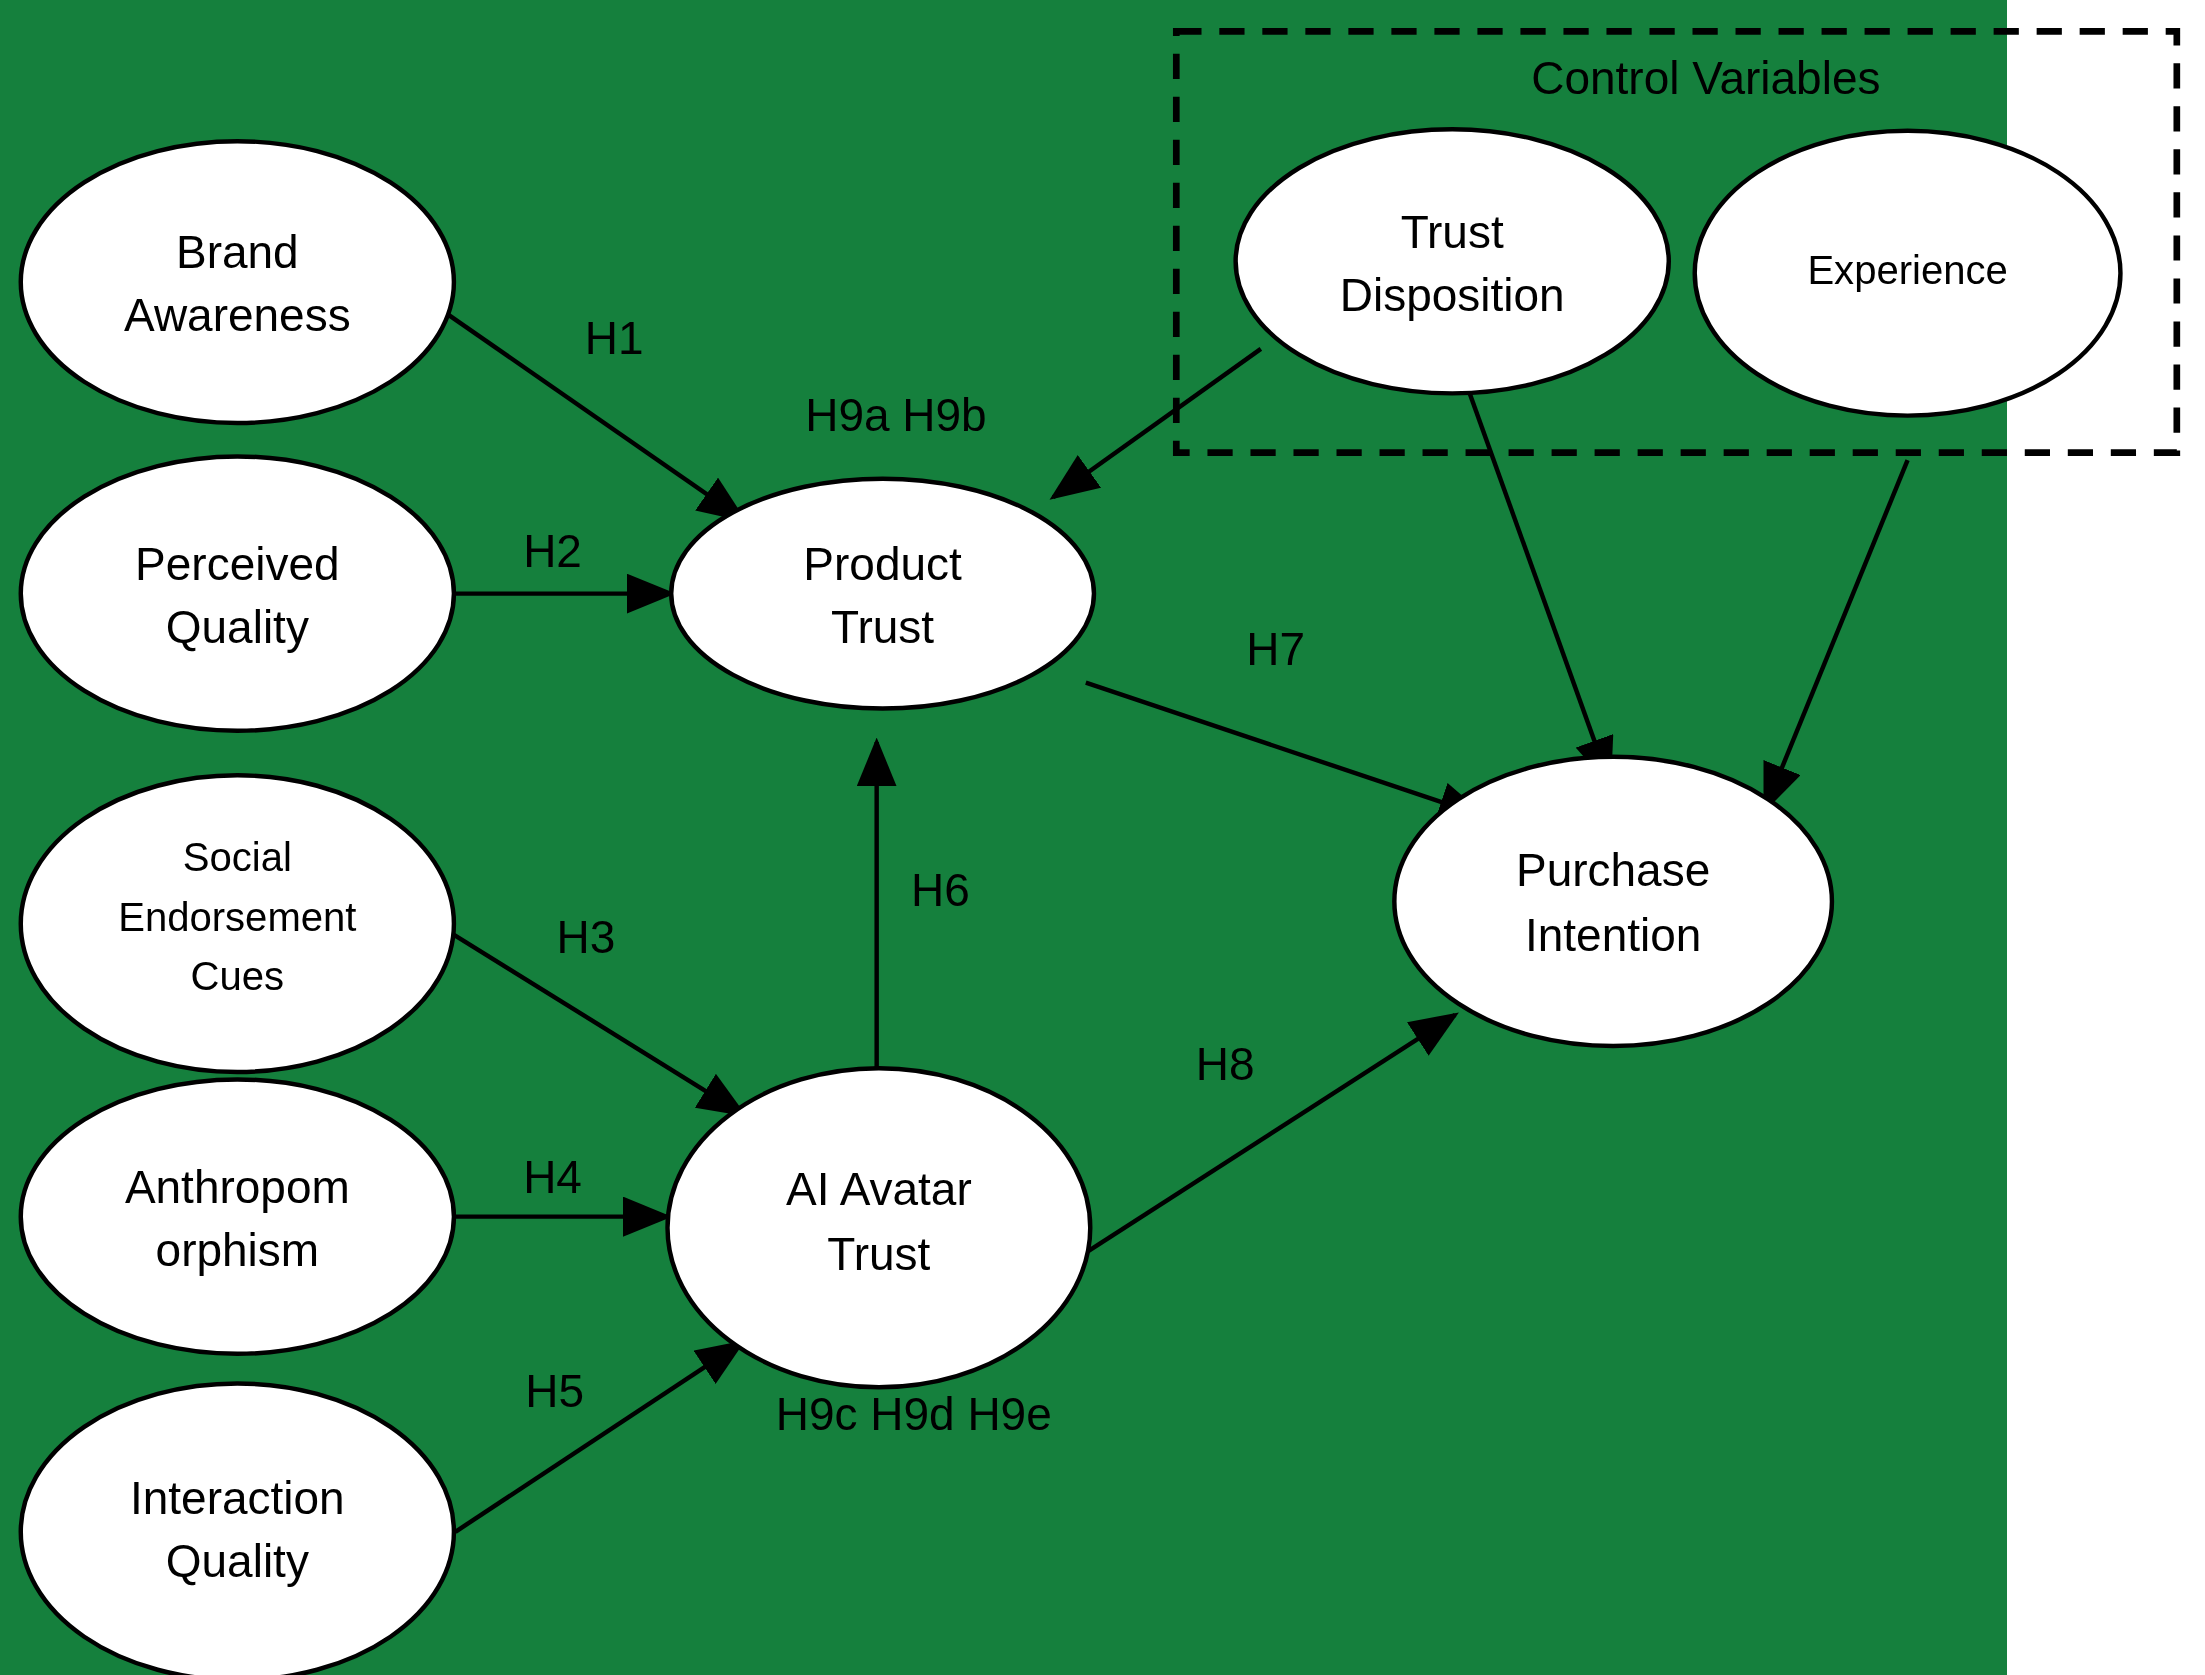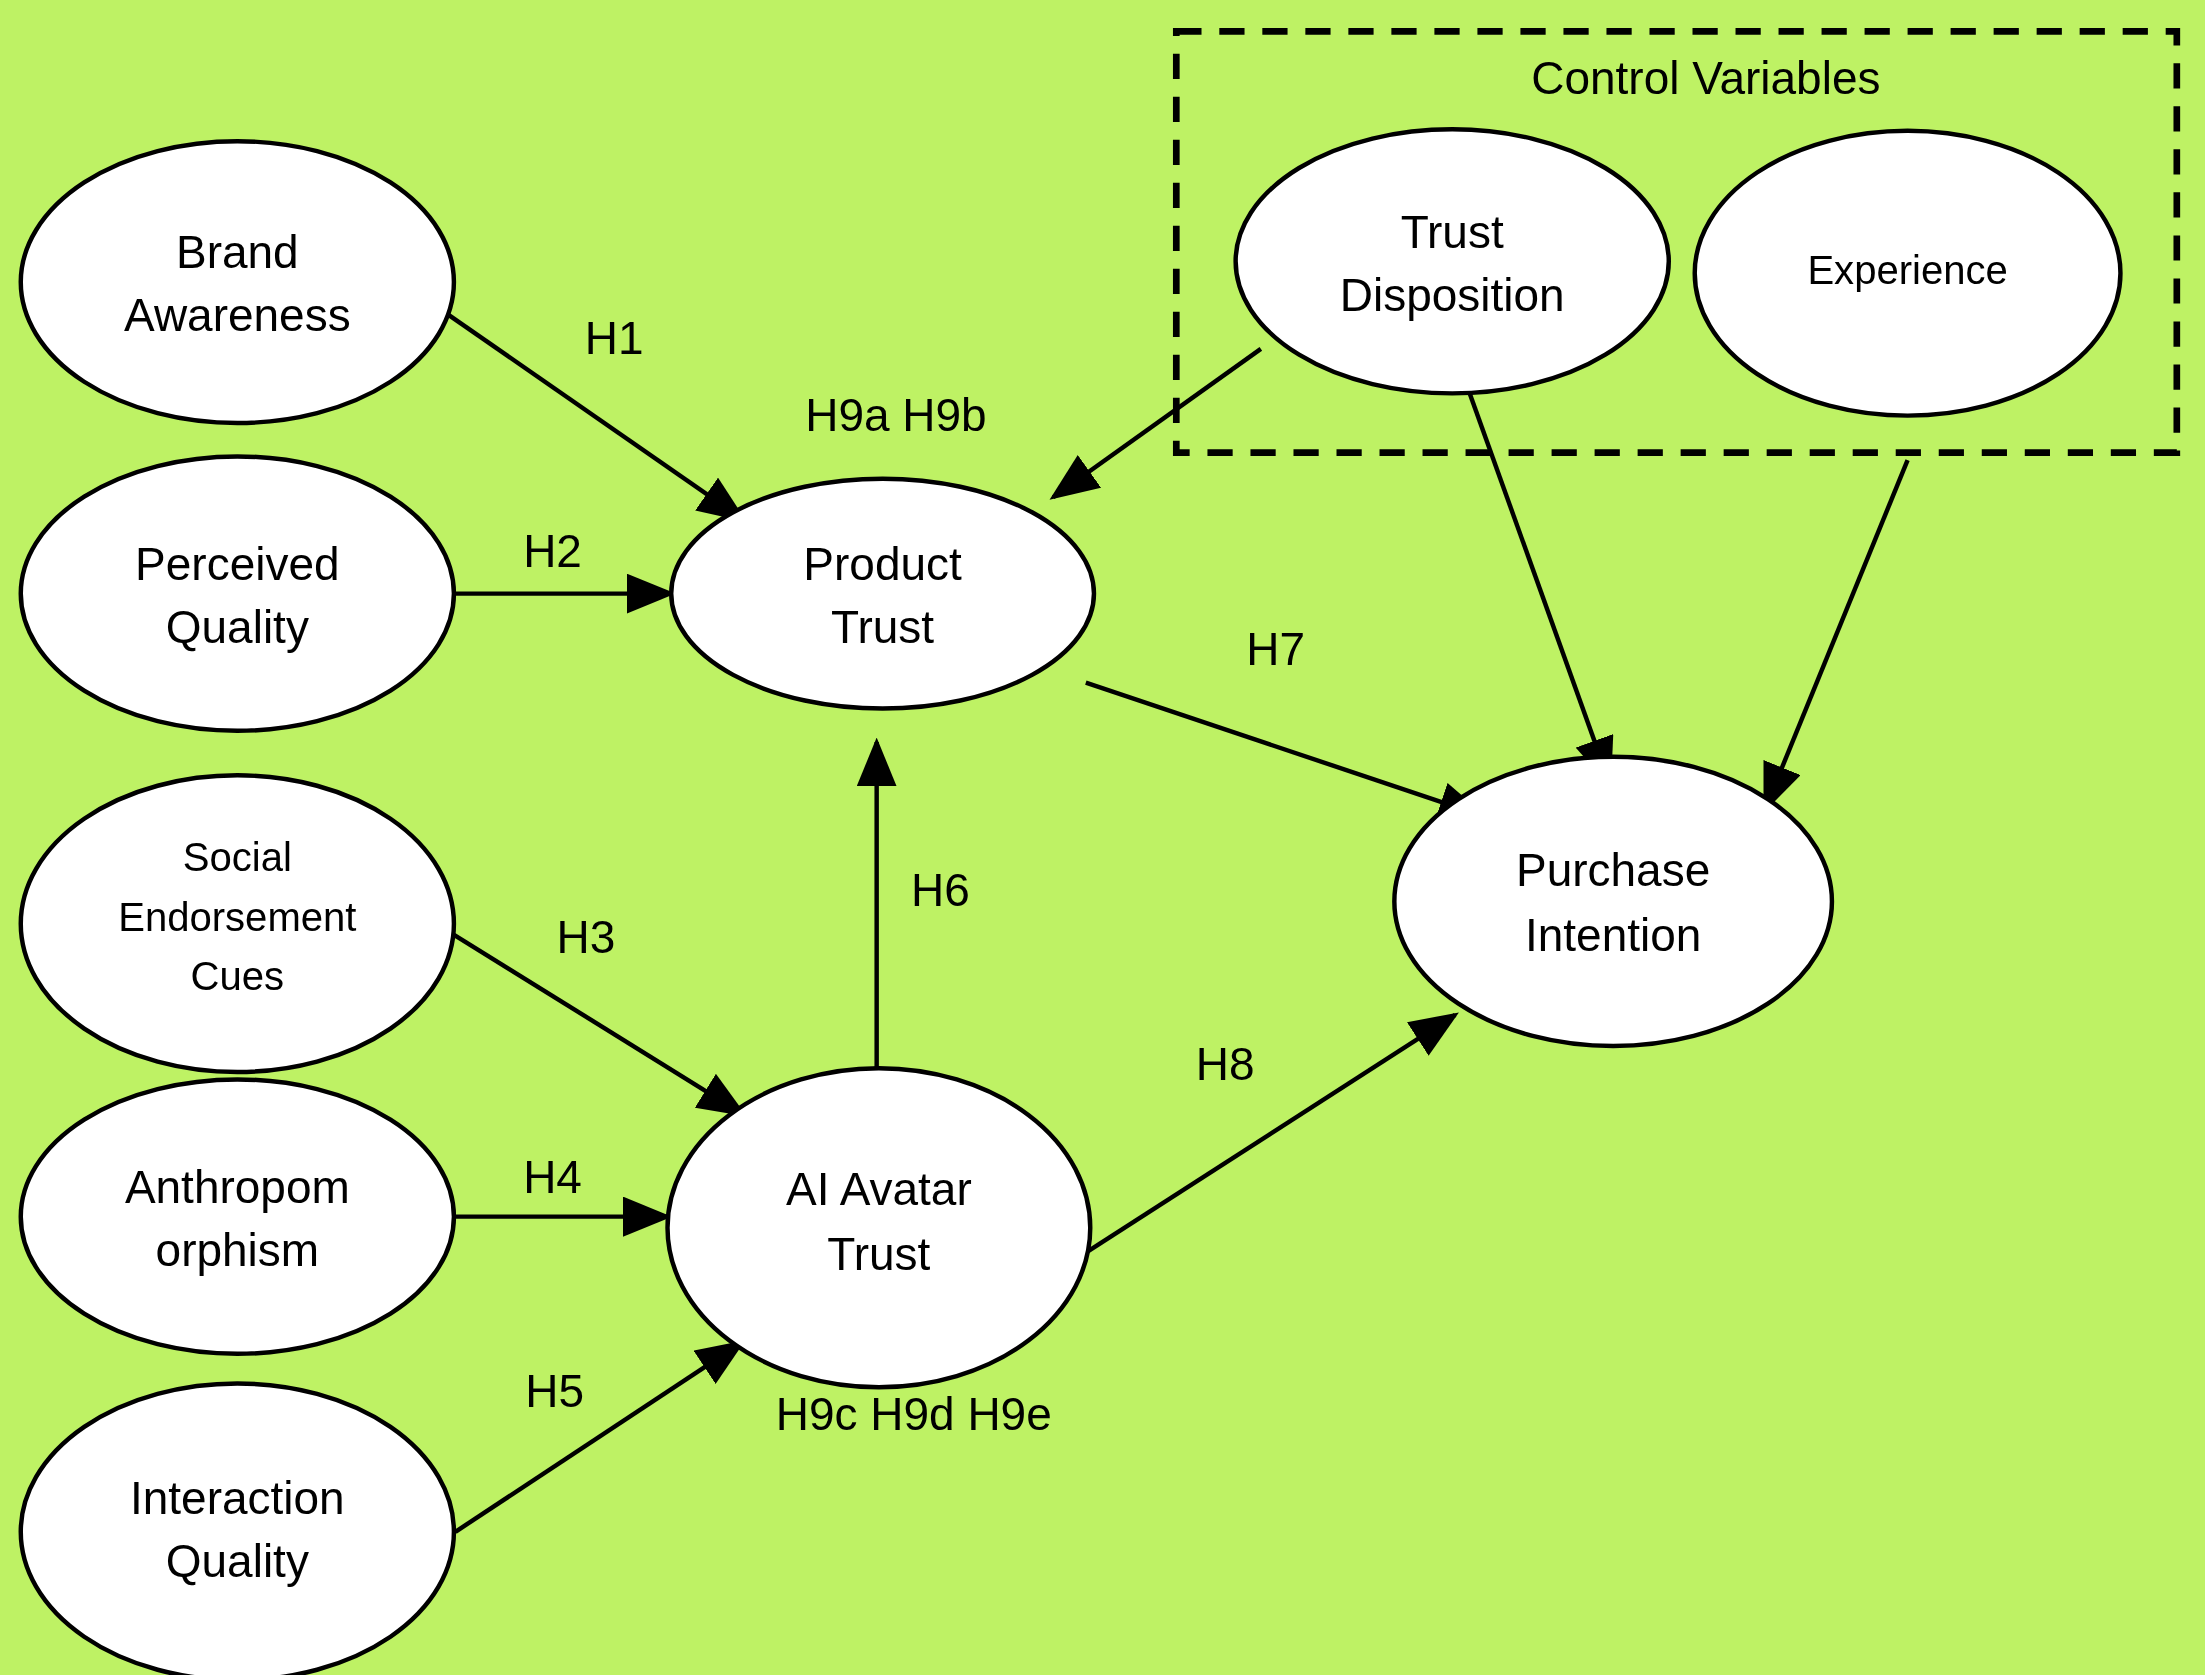--- a/index.html
+++ b/index.html
@@ -2,23 +2,23 @@
 <html style="font-size:12px"><head>
 <meta charset="utf-8">
 <style>
   html, body {
     margin: 0;
     padding: 0;
     background: #ffffff;
   }
   #diagram-root {
     position: relative;
-    width: 2205px;
+    width: 2007px;
     height: 1676px;
-    background: #bef264;
+    background: #15803d;
     font-family: "Liberation Sans", sans-serif;
   }
   svg.canvas {
     position: absolute;
     inset: 0;
     width: 2205px;
     height: 1676px;
     display: block;
   }
   .node-ellipse {

